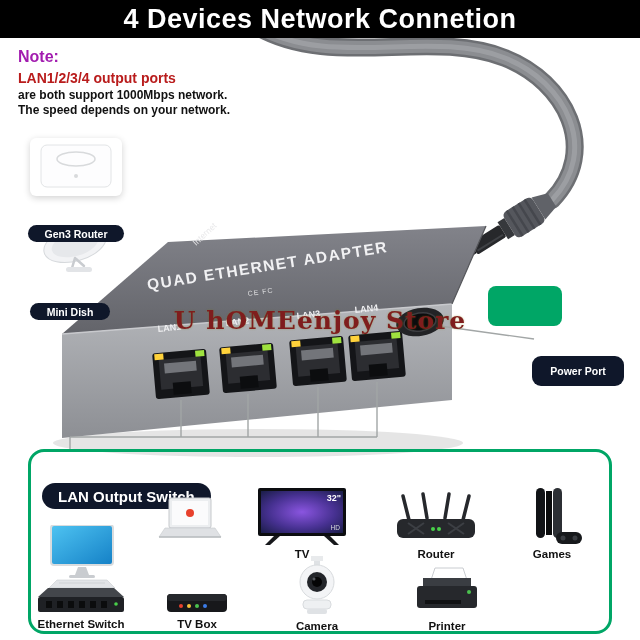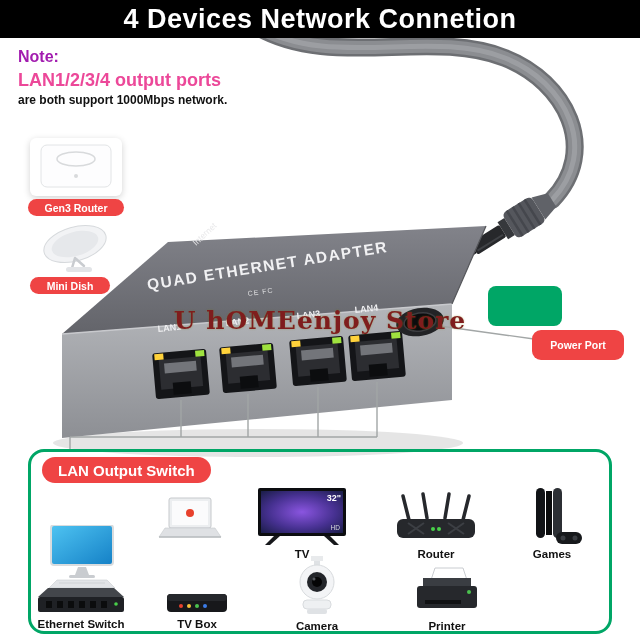--- a/index.html
+++ b/index.html
@@ -6,31 +6,31 @@
   html,body { width:640px; height:640px; }
   body { font-family:"Liberation Sans", sans-serif; background:#fff; }
   .stage { position:relative; width:640px; height:640px; background:#fff; overflow:hidden; }
 
   .hdr { position:absolute; left:0; top:0; width:640px; height:38px; background:#000;
          display:flex; align-items:center; justify-content:center; z-index:4; }
   .hdr .t { color:#fff; font-size:27px; font-weight:bold; letter-spacing:.5px; }
 
   .note { position:absolute; left:18px; top:46px; z-index:3; line-height:1.32; }
   .note .nt { font-size:16px; font-weight:bold; color:#a21caf; }
-  .note .l1 { font-size:18px; font-weight:bold; color:#ec4899; margin-top:2px; }
+  .note .l1 { font-size:14px; font-weight:bold; color:#b91c1c; margin-top:2px; }
   .note .l2 { font-size:12px; font-weight:bold; color:#111; }
 
   .scene { position:absolute; left:0; top:0; z-index:1; pointer-events:none; }
 
   .card { position:absolute; z-index:2; }
   .router-card { left:30px; top:138px; width:92px; height:58px; background:#fff; border-radius:6px;
                  box-shadow:0 2px 7px rgba(0,0,0,.18); display:flex; align-items:center; justify-content:center; }
 
-  .pill { position:absolute; z-index:3; background:#ef4444; color:#fff; font-weight:bold;
-          display:flex; align-items:center; justify-content:center; border-radius:9px; white-space:nowrap; }
+  .pill { position:absolute; z-index:3; background:#0f172a; color:#fff; font-weight:bold;
+          display:flex; align-items:center; justify-content:center; border-radius:9px; white-space:nowrap;margin-top:26px; }
   .pill-sm { font-size:10.5px; height:17px; }
   .gen3-pill  { left:28px;  top:199px; width:96px; }
   .dish-pill  { left:30px;  top:277px; width:80px; }
   .power-pill { left:532px; top:330px; width:92px; height:30px; }
 
   .power-box { position:absolute; left:488px; top:286px; width:74px; height:40px;
                background:#00a666; border-radius:8px; z-index:2; }
 
   .wm { position:absolute; left:150px; top:306px; width:340px; text-align:center; z-index:3;
         font-family:"DejaVu Serif", serif; font-weight:bold; font-size:25px; letter-spacing:1px;
@@ -49,20 +49,21 @@
 <div class="stage">
 
   <div class="hdr">
     <div class="t">4 Devices Network Connetion</div>
   </div>
 
   <div class="note">
     <div class="nt">Note:</div>
     <div class="l1">LAN1/2/3/4 output ports</div>
     <div class="l2">are both support 1000Mbps network.</div>
+    <div class="l2">The speed depends on your network.</div>
   </div>
 
   <svg class="scene" width="640" height="640" viewBox="0 0 640 640">
     <defs>
       <linearGradient id="gTop" x1="0" y1="0" x2="0" y2="1">
         <stop offset="0" stop-color="#82838a"></stop>
           <stop offset="1" stop-color="#63646a"></stop>
       </linearGradient>
       <linearGradient id="gFront" x1="0" y1="0" x2="0" y2="1">
         <stop offset="0" stop-color="#b4b6ba"></stop>

